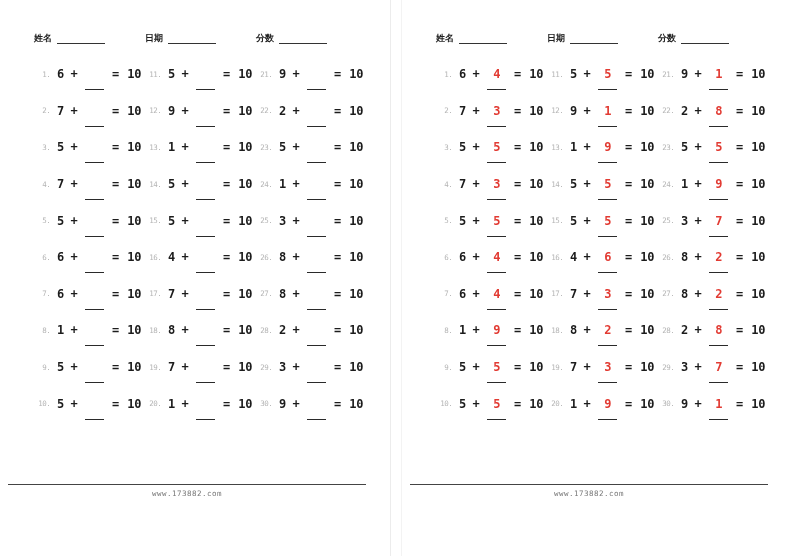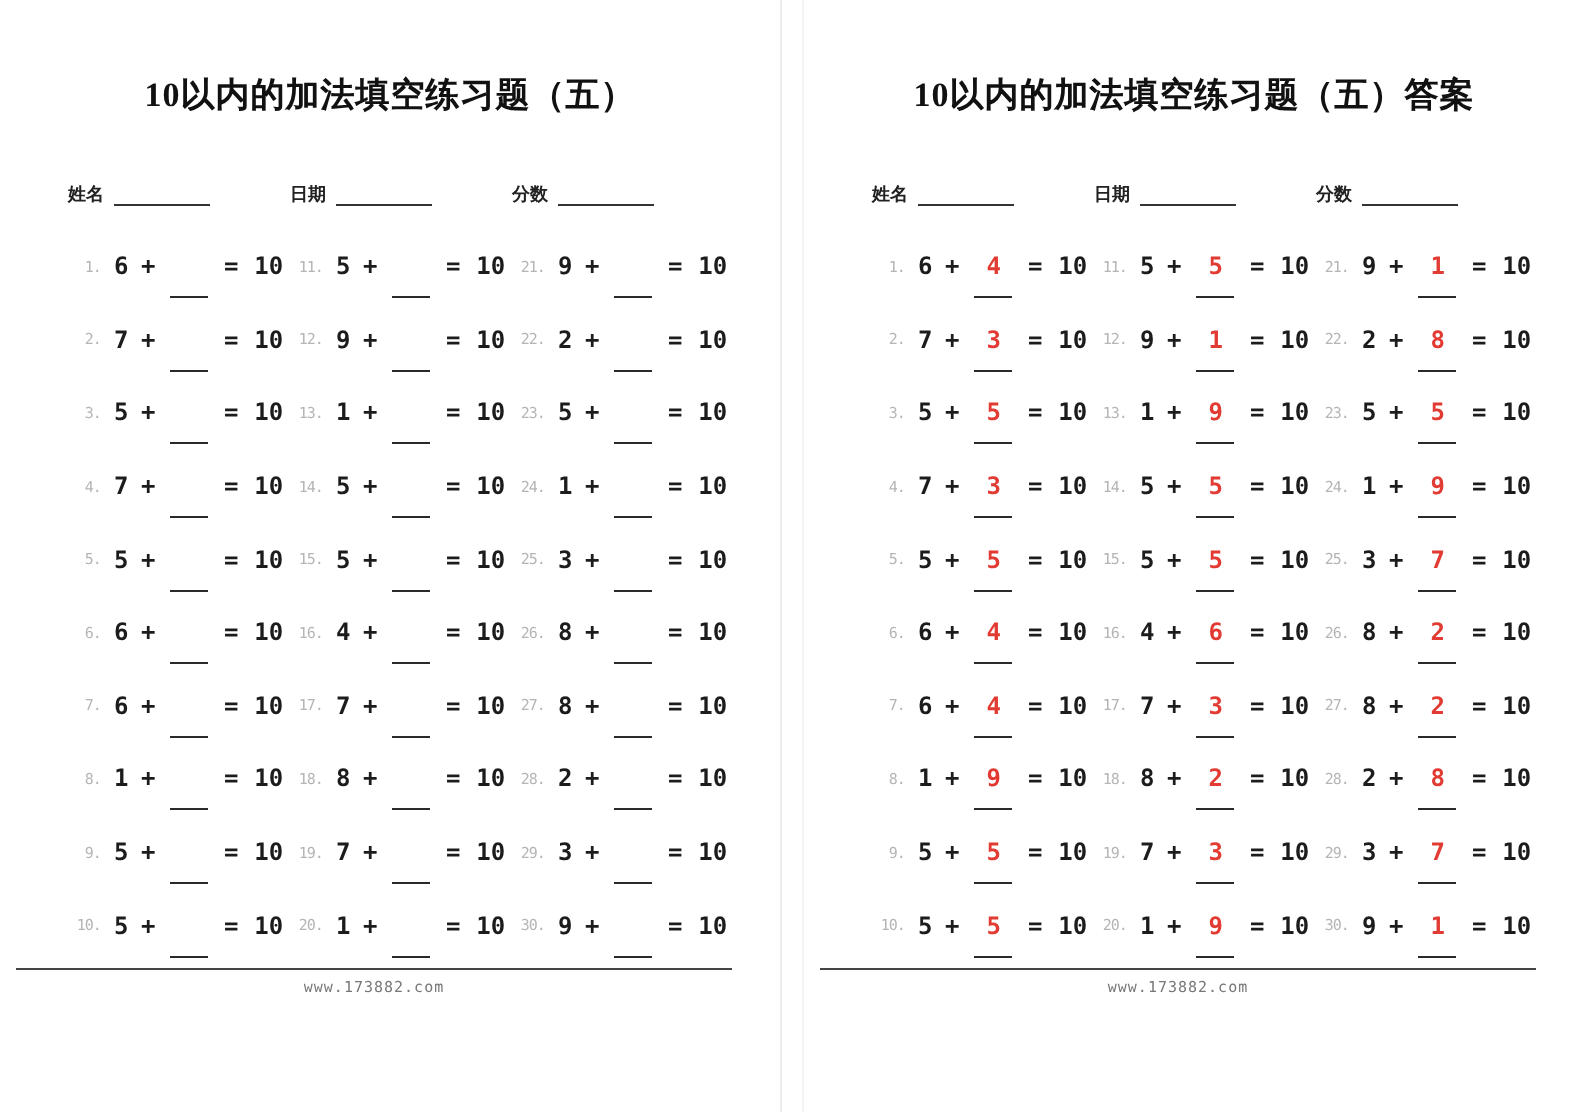--- a/index.html
+++ b/index.html
@@ -114,21 +114,20 @@
     font-family: "DejaVu Sans Mono", "Liberation Mono", monospace;
     letter-spacing: 0.5px;
   }
 </style>
 </head>
 <body>
 
 <div class="canvas">
 
   <section class="page">
-    <h1 class="title">10以内的加法填空练习题（五）</h1>
     <div class="fields">
       <div class="field">
         <span class="field-label">姓名</span>
         <span class="field-line"></span>
       </div>
       <div class="field">
         <span class="field-label">日期</span>
         <span class="field-line"></span>
       </div>
       <div class="field">
@@ -400,21 +399,20 @@
       </div>
     <div class="footer">
       <div class="footer-rule"></div>
       <div class="footer-text">www.173882.com</div>
     </div>
   </section>
 
   <div class="page-divider"></div>
 
   <section class="page">
-    <h1 class="title">10以内的加法填空练习题（五）答案</h1>
     <div class="fields">
       <div class="field">
         <span class="field-label">姓名</span>
         <span class="field-line"></span>
       </div>
       <div class="field">
         <span class="field-label">日期</span>
         <span class="field-line"></span>
       </div>
       <div class="field">

